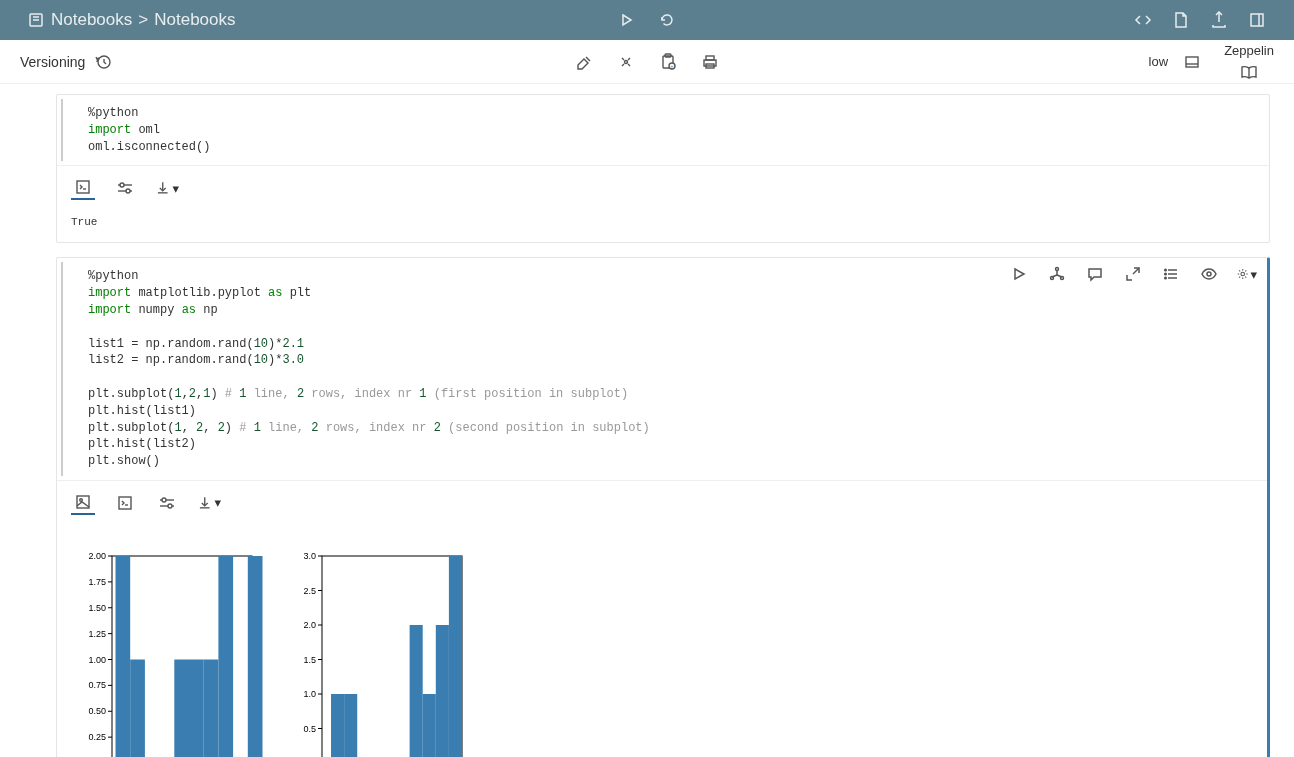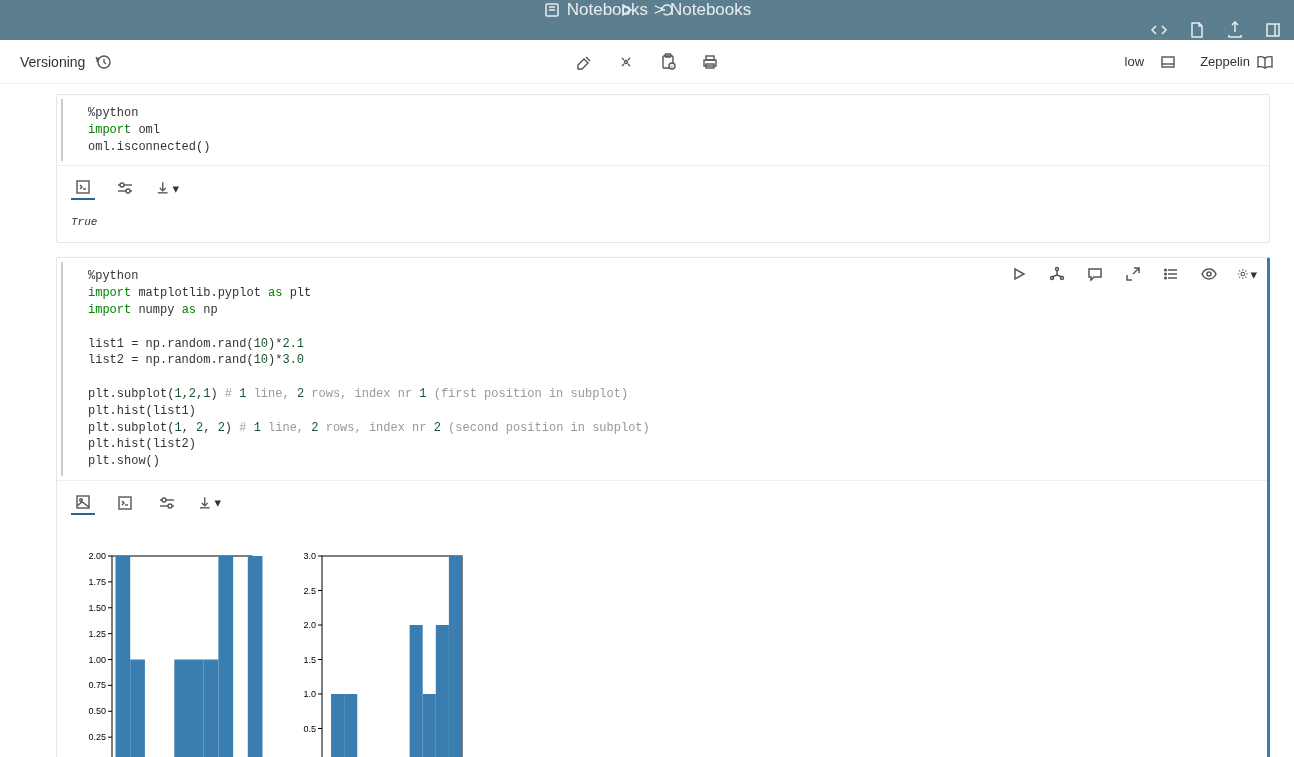--- a/index.html
+++ b/index.html
@@ -1,17 +1,17 @@
 <!DOCTYPE html>
 <html><head>
 <meta charset="utf-8">
 <style>
 * { box-sizing: border-box; margin: 0; padding: 0; }
 body { font-family: "Helvetica Neue", Arial, sans-serif; font-size: 13px; color: #333; background: #fff; width: 1294px; }
-.topbar { background: #5b7f8f; height: 40px; display: flex; align-items: center; padding: 0 11px; color: #e8edef; flex-direction: column; }
+.topbar { background: #5b7f8f; height: 40px; display: flex; align-items: center; padding: 0 27px; color: #e8edef; }
 .topbar .breadcrumb { display: flex; align-items: center; gap: 6px; font-size: 17px; }
 .topbar .tb-icon { width: 18px; height: 18px; display: inline-flex; align-items: center; justify-content: center; }
 .topbar .tb-center { position: absolute; left: 50%; transform: translateX(-50%); display: flex; gap: 20px; }
 .topbar .tb-right { margin-left: auto; display: flex; gap: 18px; align-items: center; }
 .topbar svg { stroke: #e8edef; fill: none; stroke-width: 1.5; }
 .subbar { height: 44px; display: flex; align-items: center; padding: 0 20px; border-bottom: 1px solid #eee; }
 .subbar .left { display: flex; align-items: center; gap: 8px; font-size: 14px; color: #333; justify-content: space-between; }
 .subbar .center { position: absolute; left: 50%; transform: translateX(-50%); display: flex; gap: 22px; }
 .subbar .right { margin-left: auto; display: flex; align-items: center; gap: 24px; font-size: 13px; }
 .subbar svg { stroke: #555; fill: none; stroke-width: 1.4; }
@@ -20,21 +20,21 @@
 .cell { border: 1px solid #e5e5e5; background: #fff; margin-bottom: 14px; border-radius: 2px; position: relative; }
 .cell.active { border-right: 3px solid #3a7db0; }
 .code { font-family: "Courier New", monospace; font-size: 12px; padding: 6px 25px; border-left: 2px solid #ccc; margin: 4px; white-space: pre; line-height: 1.4; }
 .code .kw { color: #008000; }
 .code .num { color: #14532d; }
 .code .cm { color: #999; }
 .out-bar { display: flex; align-items: center; gap: 18px; padding: 10px 14px 6px; border-top: 1px solid #eee; }
 .out-bar .tab { width: 24px; height: 24px; display:flex; align-items:center; justify-content:center; cursor:pointer; }
 .out-bar .tab.active { border-bottom: 2px solid #2a6496; }
 .out-bar svg { stroke:#555; fill:none; stroke-width:1.4; }
-.out-text { font-family: "Courier New", monospace; font-size: 11px; padding: 10px 14px 14px; font-style: italic; }
+.out-text { font-family: "Courier New", monospace; font-size: 11px; padding: 10px 14px 14px; }
 .cell-toolbar { position: absolute; right: 10px; top: 6px; display: flex; gap: 18px; }
 .cell-toolbar svg { stroke:#555; fill:none; stroke-width:1.5; }
 .chart-area { padding: 30px 14px 20px 20px; display: flex; gap: 10px; }
 .chart-sub { position: relative; }
 .chart-sub svg { overflow: visible; }
 .tick { stroke: #000; stroke-width: 1; }
 .tick-label { font-size: 9px; fill: #000; font-family: Arial; }
 .bar { fill: #3a7db0; }
 .dd-caret { margin-left: 2px; }
 </style>
@@ -138,21 +138,21 @@
       </span>
   </div>
   <div class="right">
     <span style="display:flex;align-items:center;gap:16px;">
       <span>low</span>
       <svg width="16" height="16" viewBox="0 0 16 16">
           <rect x="2" y="3" width="12" height="10"></rect>
           <line x1="2" y1="10" x2="14" y2="10"></line>
         </svg>
     </span>
-    <span style="display:flex;align-items:center;gap:6px;">
+    <span style="display:flex;align-items:center;gap:6px;flex-direction:column;">
       <span>Zeppelin</span>
       <svg width="18" height="16" viewBox="0 0 18 16">
           <path d="M2 3c3-1 5 0 7 1 2-1 4-2 7-1v10c-3-1-5 0-7 1-2-1-4-2-7-1z"></path>
           <line x1="9" y1="4" x2="9" y2="14"></line>
         </svg>
     </span>
   </div>
 </div>
 
 <div class="notebook">

